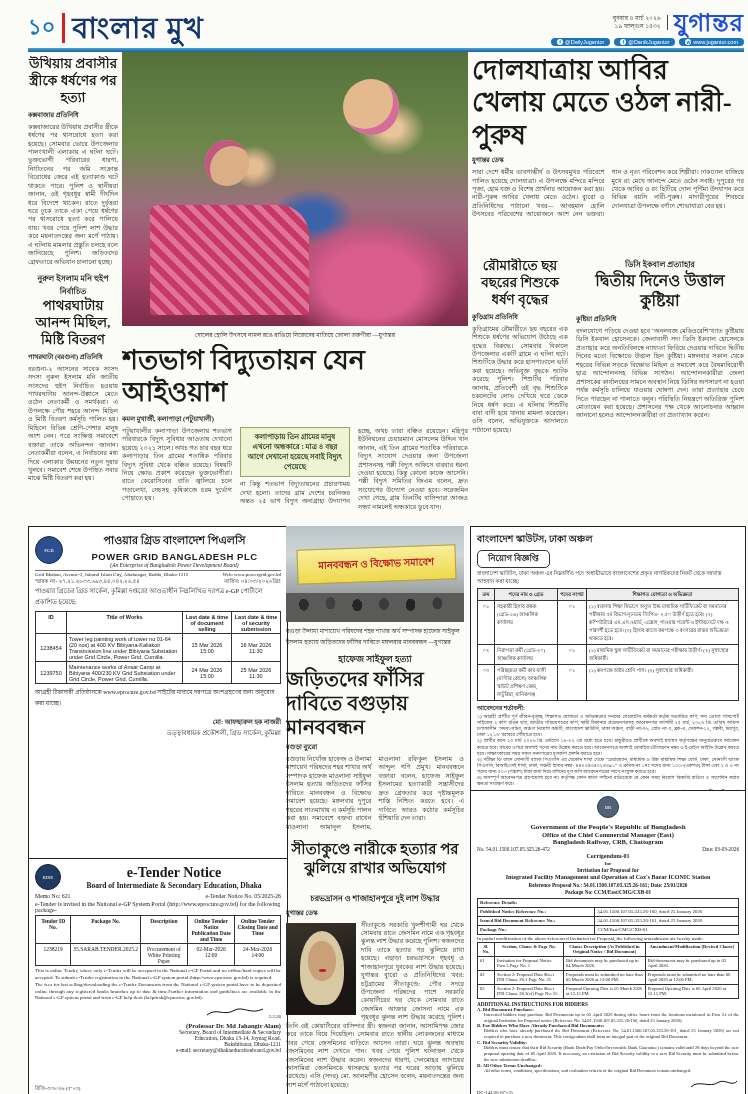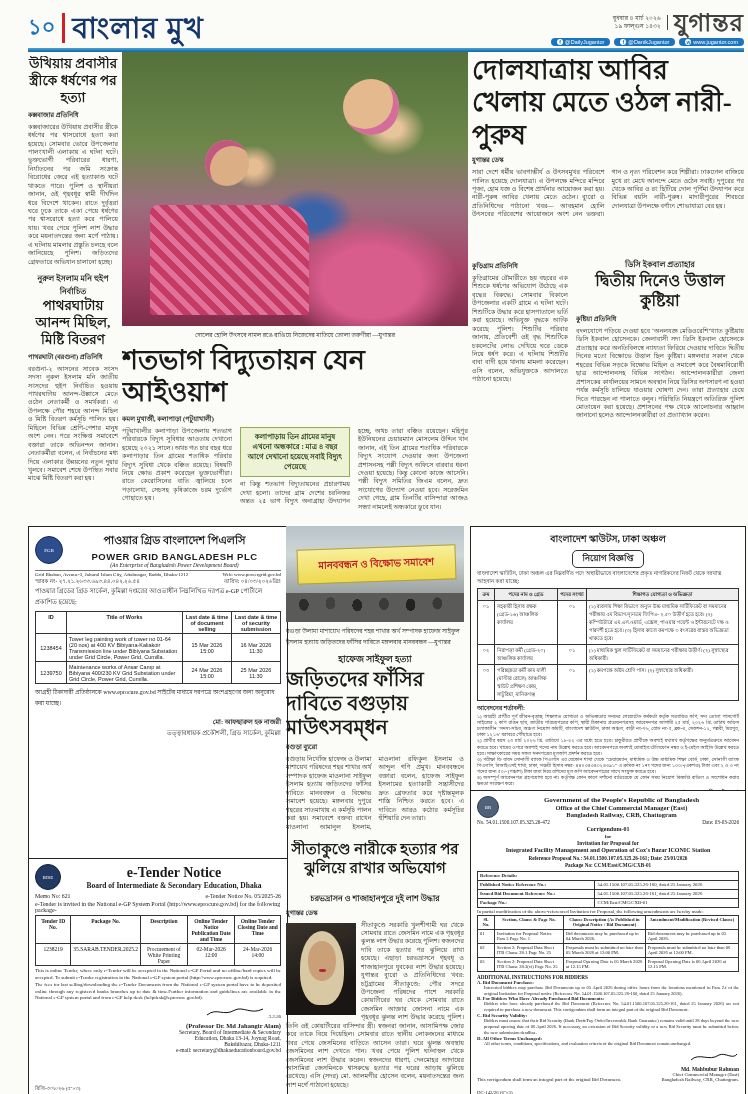--- a/index.html
+++ b/index.html
@@ -4,21 +4,21 @@
 <style>
   html,body{margin:0;padding:0;background:#8a8a8a;}
   .page{position:relative;width:748px;height:1094px;background:#fbfbf7;overflow:hidden;
         font-family:"Liberation Serif","DejaVu Serif",serif;color:#1a1a1a;}
   .abs{position:absolute;}
   
   .pageno{font-size:21px;font-weight:bold;color:#1a75bb;}
   .redbar{width:3px;height:30px;background:#cf2026;margin:0 7px;}
   .masthead{font-size:29px;font-weight:900;color:#14366b;letter-spacing:1px;line-height:1;}
   .dateblk{font-size:6px;color:#333;text-align:right;line-height:1.3;padding-right:6px;border-right:1.5px solid #444;}
-  .brand{font-size:24px;font-weight:900;color:#404040;letter-spacing:1px;line-height:1;}
+  .brand{font-size:24px;font-weight:900;color:#1d4ed8;letter-spacing:1px;line-height:1;}
   .pills{display:flex;gap:4px;justify-content:flex-end;margin-top:3px;}
   .pill{background:#1b74bc;color:#fff;font-size:5.5px;font-family:"Liberation Sans",sans-serif;
         border-radius:6px;padding:1px 6px;display:flex;align-items:center;gap:2px;}
   .pill .fi{background:#fff;color:#1b74bc;border-radius:50%;width:6px;height:6px;font-size:5px;line-height:6px;text-align:center;font-weight:bold;}
   .blue-rule{height:4px;background:linear-gradient(180deg,#4aa3d8,#1265a3);}
   
   .kick{font-size:8px;font-weight:bold;text-align:center;}
   .h-sm{font-size:13.5px;font-weight:bold;text-align:center;line-height:1.25;}
   .h-md{font-size:16px;font-weight:bold;text-align:center;line-height:1.25;}
   .h-xl{font-size:27px;font-weight:bold;text-align:left;line-height:1.2;}
@@ -128,20 +128,21 @@
     </div>
   </div>
 
   <div class="abs" style="left:472px;top:54px;width:272px;height:200px;overflow:hidden;">
     <div class="h-xl">দোলযাত্রায় আবির খেলায় মেতে ওঠল নারী-পুরুষ</div>
     <div class="by" style="margin-top:4px;">যুগান্তর ডেস্ক</div>
     <div class="bt cols2" style="height:118px;">সারা দেশে ধর্মীয় ভাবগাম্ভীর্য ও উৎসবমুখর পরিবেশে পালিত হয়েছে দোলযাত্রা। এ উপলক্ষে মন্দিরে মন্দিরে পূজা, হোম যজ্ঞ ও বিশেষ প্রার্থনার আয়োজন করা হয়। নারী-পুরুষ আবির খেলায় মেতে ওঠেন। ব্যুরো ও প্রতিনিধিদের পাঠানো খবর— আবহমান হোলি উৎসবের পরিবেশের আয়োজনে অংশ নেন ভক্তরা। গান ও নৃত্য পরিবেশন করে শিল্পীরা। ঢাকঢোল বাজিয়ে মুখে রং মেখে আনন্দে মেতে ওঠেন সবাই। দুপুরের পর থেকে আবির ও রং ছিটিয়ে দোল পূর্ণিমা উদযাপন করে বিভিন্ন বয়সি নারী-পুরুষ। মাদারীপুরের শিবচরে দোলযাত্রা উপলক্ষে বর্ণাঢ্য শোভাযাত্রা বের হয়।</div>
   </div>
 
   <div class="abs" style="left:472px;top:258px;width:96px;height:264px;overflow:hidden;">
+    <div class="h-sm">রৌমারীতে ছয় বছরের শিশুকে ধর্ষণ বৃদ্ধের</div>
     <div class="by">কুড়িগ্রাম প্রতিনিধি</div>
     <div class="bt">কুড়িগ্রামের রৌমারীতে ছয় বছরের এক শিশুকে ধর্ষণের অভিযোগ উঠেছে এক বৃদ্ধের বিরুদ্ধে। সোমবার বিকালে উপজেলার একটি গ্রামে এ ঘটনা ঘটে। শিশুটিকে উদ্ধার করে হাসপাতালে ভর্তি করা হয়েছে। অভিযুক্ত বৃদ্ধকে আটক করেছে পুলিশ। শিশুটির পরিবার জানায়, প্রতিবেশী ওই বৃদ্ধ শিশুটিকে চকলেটের লোভ দেখিয়ে ঘরে ডেকে নিয়ে ধর্ষণ করে। এ ঘটনায় শিশুটির বাবা বাদী হয়ে থানায় মামলা করেছেন। ওসি বলেন, অভিযুক্তকে আদালতে পাঠানো হয়েছে।</div>
   </div>
   <div class="abs" style="left:576px;top:258px;width:168px;height:264px;overflow:hidden;">
     <div class="kick">ডিসি ইকবাল প্রত্যাহার</div>
     <div class="h-md">দ্বিতীয় দিনেও উত্তাল কুষ্টিয়া</div>
     <div class="by">কুষ্টিয়া প্রতিনিধি</div>
     <div class="bt">বদলযোগে পড়িয়ে দেওয়া হবে ‘অনলযজ্ঞ মেডিওরেশি’খ্যাত কুষ্টিয়ায় ডিসি ইকবাল হোসেনকে। জেলাবাসী সদ্য ডিসি ইকবাল হোসেনকে প্রত্যাহার করে অনতিবিলম্বে ন্যায্যতা ফিরিয়ে দেওয়ার দাবিতে দ্বিতীয় দিনের মতো বিক্ষোভে উত্তাল ছিল কুষ্টিয়া। মঙ্গলবার সকাল থেকে শহরের বিভিন্ন সড়কে বিক্ষোভ মিছিল ও সমাবেশ করে বৈষম্যবিরোধী ছাত্র আন্দোলনসহ বিভিন্ন সংগঠন। আন্দোলনকারীরা জেলা প্রশাসকের কার্যালয়ের সামনে অবস্থান নিয়ে ডিসির অপসারণ না হওয়া পর্যন্ত কর্মসূচি চালিয়ে যাওয়ার ঘোষণা দেন। তারা প্রত্যাহার চেয়ে দিতে পারছেন না পালাতে বলুন। পরিস্থিতি নিয়ন্ত্রণে অতিরিক্ত পুলিশ মোতায়েন করা হয়েছে। প্রশাসনের পক্ষ থেকে আলোচনার আহ্বান জানানো হলেও আন্দোলনকারীরা তা প্রত্যাখ্যান করেন।</div>
   </div>
 
@@ -241,41 +242,41 @@
     <div style="position:absolute;left:6px;bottom:6px;font-size:5px;">বিজি-৩০৮/২৬ (৫″×৩)</div>
   </div>
 
   <div class="abs chainphoto" style="left:286px;top:526px;width:178px;height:96px;">
     <div class="banner">মানববন্ধন ও বিক্ষোভ সমাবেশ</div>
     <div class="crowd"></div>
   </div>
   <div class="abs cap" style="left:286px;top:626px;width:178px;">বগুড়া উলামা মাশায়েখ পরিষদের শহর শাখার অর্থ সম্পাদক হাফেজ সাইফুল ইসলাম হত্যায় জড়িতদের ফাঁসির দাবিতে মঙ্গলবার মানববন্ধন —যুগান্তর</div>
   <div class="abs" style="left:286px;top:652px;width:178px;height:186px;overflow:hidden;">
     <div class="kick" style="font-size:9px;">হাফেজ সাইফুল হত্যা</div>
-    <div class="h-xl" style="font-size:20px;">জড়িতদের ফাঁসির দাবিতে বগুড়ায় মাউৎসবম্ধন</div>
+    <div class="h-xl" style="font-size:20px;">জড়িতদের ফাঁসির দাবিতে বগুড়ায় মানববন্ধন</div>
     <div class="by">বগুড়া ব্যুরো</div>
     <div class="bt cols2" style="height:92px;">বগুড়ায় নিখোঁজ হাফেজ ও উলামা মাশায়েখ পরিষদের শহর শাখার অর্থ সম্পাদক হাফেজ মাওলানা সাইফুল ইসলাম হত্যায় জড়িতদের ফাঁসির দাবিতে মানববন্ধন ও বিক্ষোভ সমাবেশ হয়েছে। মঙ্গলবার দুপুরে শহরের সাতমাথায় এ কর্মসূচি পালন করা হয়। সমাবেশে বক্তব্য রাখেন মাওলানা আমানুল ইসলাম, মাওলানা রফিকুল ইসলাম ও আব্দুল গণি প্রমুখ। মানববন্ধনে বক্তারা বলেন, হাফেজ সাইফুল ইসলামের হত্যাকারী সন্ত্রাসীদের দ্রুত গ্রেফতার করে দৃষ্টান্তমূলক শাস্তি নিশ্চিত করতে হবে। এ দাবিতে আরও কঠোর কর্মসূচির হুঁশিয়ারি দেন তারা।</div>
   </div>
 
   <div class="abs" style="left:286px;top:840px;width:178px;height:250px;overflow:hidden;">
     <div class="h-md" style="font-size:15px;">সীতাকুণ্ডে নারীকে হত্যার পর ঝুলিয়ে রাখার অভিযোগ</div>
     <div class="kick" style="font-size:8px;margin-top:14px;">চরভদ্রাসন ও শাজাহানপুরে দুই লাশ উদ্ধার</div>
     <div class="by">যুগান্তর ডেস্ক</div>
     <div class="bt">
       <div class="portrait">
         <div class="hood"></div>
         <div class="face"></div>
         <div class="lip"></div>
       </div>
       <span>সীতাকুণ্ডে সরকারি খুলশীগামী ঘর থেকে সোমবার রাতে জেসমিন নামে এক গৃহবধূর ঝুলন্ত লাশ উদ্ধার করেছে পুলিশ। স্বজনদের দাবি তাকে হত্যার পর ঝুলিয়ে রাখা হয়েছে। এছাড়া চরভদ্রাসনে গৃহবধূ ও শাজাহানপুরে যুবকের লাশ উদ্ধার হয়েছে। যুগান্তর ব্যুরো ও প্রতিনিধিদের খবর: চট্টগ্রামের সীতাকুণ্ডে: পৌর সদরে উপজেলা পরিষদের পাশে সরকারি কোয়ার্টারের ঘর থেকে সোমবার রাতে জেসমিন আক্তার জোসনা নামে এক গৃহবধূর ঝুলন্ত লাশ উদ্ধার করেছে পুলিশ। তিনি ওই কোয়ার্টারের বাসিন্দার স্ত্রী। স্বজনরা জানান, আসামিপক্ষ জোর করে তাকে বিয়ে দিয়েছিল। সোমবার রাতে স্থানীয় লোকজনের মাধ্যমে খবর পেয়ে জেসমিনের বাড়িতে আসেন তারা। ঘরে ঝুলন্ত অবস্থায় জেসমিনের লাশ দেখতে পান। খবর পেয়ে পুলিশ ঘটনাস্থল থেকে জেসমিনের লাশ উদ্ধার করেন। স্বজনদের ধারণা, দেনমোহর আদায়ের আসামিরা জেসমিনকে শ্বাসরুদ্ধে হত্যার পর ঘরের আড়ায় ঝুলিয়ে রেখেছে। এসি (সদর) মো. আলমগীর হোসেন বলেন, ময়নাতদন্তের জন্য লাশ মর্গে পাঠানো হয়েছে।</span>
     </div>
   </div>
 
   <div class="abs nbox" style="left:470px;top:526px;width:262px;height:258px;">
-    <div style="text-align:center;">
+    <div style="text-align:left;">
       <div style="font-size:9.5px;font-weight:bold;">বাংলাদেশ স্কাউটস, ঢাকা অঞ্চল</div>
       <div class="rounded-title" style="margin-top:2px;">নিয়োগ বিজ্ঞপ্তি</div>
     </div>
     <div style="font-size:5.5px;margin-top:2px;">বাংলাদেশ স্কাউটস, ঢাকা অঞ্চল এর নিম্নবর্ণিত পদে অস্থায়ীভাবে বাংলাদেশের প্রকৃত নাগরিকদের নিকট থেকে দরখাস্ত আহবান করা যাচ্ছে:</div>
     <table class="tt" style="font-size:5px;margin-top:2px;">
       <tbody>
           <tr style="font-weight:bold;text-align:center;background:#eee;">
         <th style="width:12px;">ক্রম</th>
         <th style="width:58px;">পদের নাম ও গ্রেড</th>
         <th style="width:24px;">পদের সংখ্যা</th>
@@ -306,21 +307,21 @@
     <div class="small5" style="font-size:4.7px;">২) প্রার্থীর বয়স ২৫ মার্চ ২০২৬ খ্রি. তারিখে ১৮-৩২ এর মধ্যে হতে হবে। চাকুরীরত প্রার্থীকে অবশ্যই যথাযথ কর্তৃপক্ষের অনুমতিক্রমে আবেদন করতে হবে। খামের ওপরে অবশ্যই পদের নাম উল্লেখ করতে হবে। আবেদনপত্রে অবশ্যই মোবাইল/টেলিফোন নম্বর ও ই-মেইল আইডি উল্লেখ করতে হবে। সাক্ষাৎকারের সময় সকল সনদপত্রের মূলকপি প্রদর্শন করতে হবে।</div>
     <div class="small5" style="font-size:4.7px;">৩) পরীক্ষা ফি বাবদ সোনালী ব্যাংক পিএলসি এর যেকোন শাখা থেকে “চেয়ারম্যান, মাধ্যমিক ও উচ্চ মাধ্যমিক শিক্ষা বোর্ড, ঢাকা, সোনালী ব্যাংক পিএলসি, বিআইএসই শাখা, ঢাকা, সঞ্চয়ী হিসাব নম্বর- ৪৪০৩৪৩৪০২৪৩৯১” এ ক্রমিক নং ১নং পদের জন্য ১০০/-(একশত) টাকা এবং ২ ও ৩ নং পদের জন্য ৫০/- (পঞ্চাশ) টাকা জমা দিয়ে রশিদের মূল কপি আবেদনপত্রের সাথে সংযুক্ত করতে হবে।</div>
     <div class="small5" style="font-size:4.7px;">৪) অসম্পূর্ণ আবেদনপত্র গ্রহণযোগ্য হবে না। কর্তৃপক্ষ কোন কারণ দর্শানো ব্যতিরেকে যে কোন সময় নিয়োগ বিজ্ঞপ্তি বাতিল ও সংশোধন করার ক্ষমতা সংরক্ষণ করে।</div>
     <div style="text-align:right;font-size:5.5px;font-weight:bold;margin-top:2px;">
       <div>(এ কে এম মুহিবুল ইসলাম)</div>
 
     </div>
   </div>
 
   <div class="abs nbox enf" style="left:470px;top:790px;width:262px;height:298px;">
-    <div style="display:flex;gap:5px;align-items:center;">
+    <div style="display:flex;gap:5px;align-items:center;flex-direction:column;">
       <div class="seal" style="width:20px;height:20px;background:#50617a;border:1px solid #2b3a4f;">BR</div>
       <div style="flex:1;text-align:center;">
         <div style="font-size:7px;font-weight:bold;">Government of the People's Republic of Bangladesh</div>
         <div style="font-size:6.5px;font-weight:bold;">Office of the Chief Commercial Manager (East)</div>
         <div style="font-size:6.5px;font-weight:bold;">Bangladesh Railway, CRB, Chattogram</div>
       </div>
     </div>
     <div style="display:flex;justify-content:space-between;font-size:5.2px;margin-top:1px;">
       <span>No. 54.01.1500.107.05.325.26-472</span>
       <span>Date: 03-03-2026</span>

